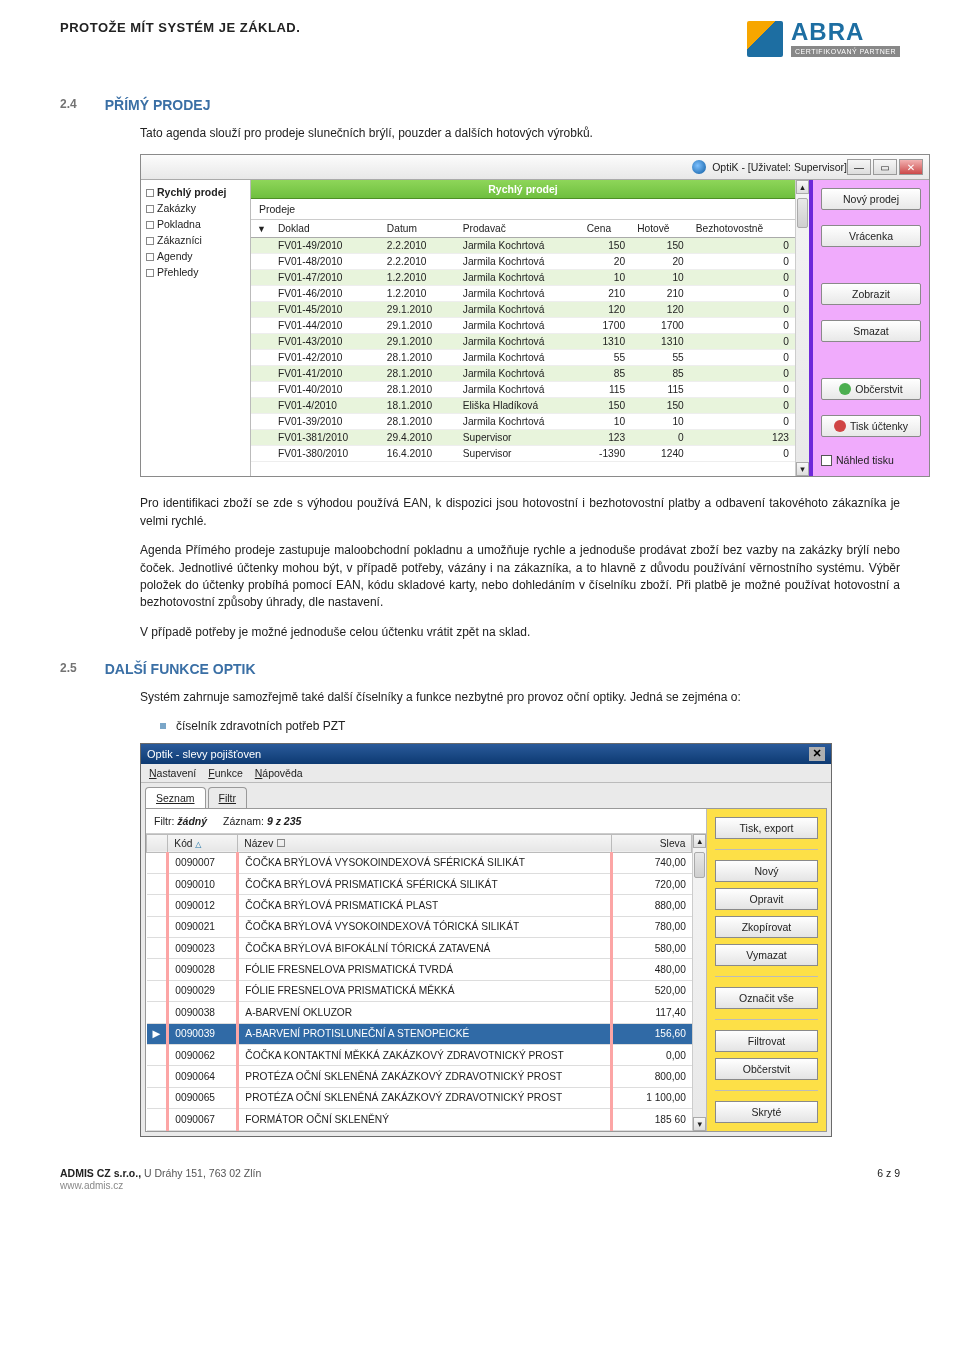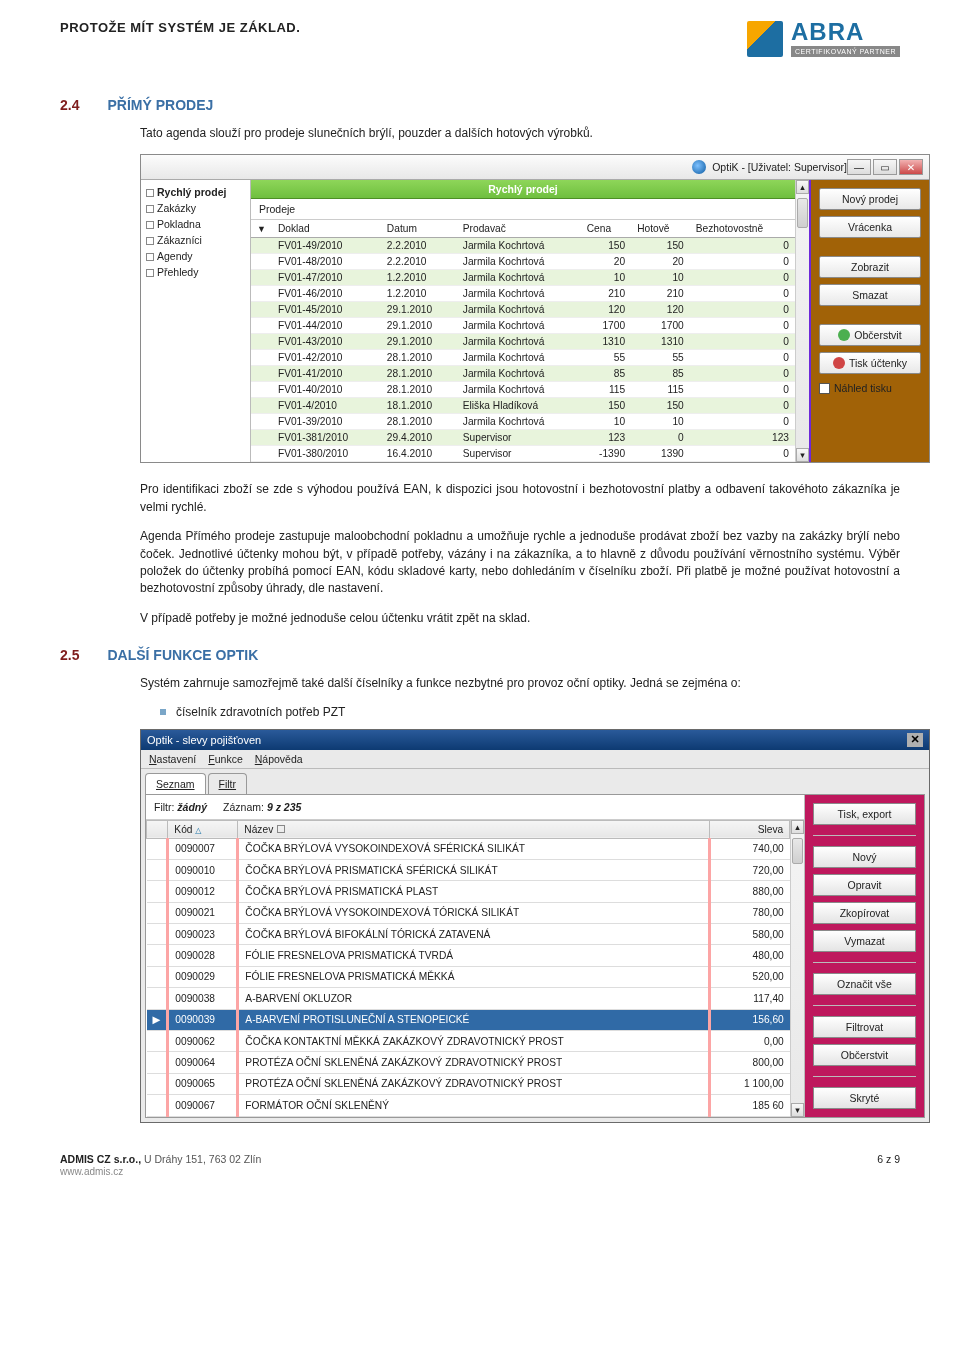--- a/index.html
+++ b/index.html
@@ -8,21 +8,21 @@
   .page { padding: 20px 60px 20px 60px; position: relative; }
   .page-header { display: flex; justify-content: space-between; align-items: flex-start; margin-bottom: 40px; }
   .header-left { font-weight: bold; letter-spacing: 0.5px; font-size: 13px; }
   .header-right { display: flex; align-items: center; gap: 8px; }
   .logo-mark { width: 36px; height: 36px; background: linear-gradient(135deg, #f7a600 40%, #1d6ea2 40%); border-radius: 2px; }
   .logo-text { display: flex; flex-direction: column; }
   .logo-abra { font-size: 24px; font-weight: bold; color: #1d6ea2; letter-spacing: 1px; line-height: 1; }
   .logo-cert { font-size: 7px; background: #888; color: #fff; padding: 2px 4px; margin-top: 2px; text-align: center; letter-spacing: 0.5px; }
   
   .section-head { display: flex; gap: 28px; margin: 20px 0 12px 0; }
-  .section-num { color: #7f1d1d; font-weight: bold; font-size: 14px; }
+  .section-num { color: #737373; font-weight: bold; font-size: 12px; }
   .section-title { color: #3a6fa5; font-weight: bold; font-size: 14px; }
   .body-text { margin-left: 80px; margin-bottom: 12px; line-height: 1.45; text-align: justify; font-size: 12px; }
   .bullet-row { margin-left: 100px; margin-bottom: 10px; display: flex; gap: 10px; }
   .bullet-dot { width: 6px; height: 6px; background: #7aa6c8; display: inline-block; margin-top: 4px; }
   
   
   .shot1 { margin: 0 0 18px 80px; border: 1px solid #8a8a8a; background: #f2f2f2; width: 790px; font-size: 10.5px; }
   .shot1 .titlebar { display: flex; align-items: center; justify-content: flex-end; padding: 4px 6px; background: linear-gradient(#fcfcfc,#e8e8e8); border-bottom: 1px solid #aaa; }
   .shot1 .title-left { display: flex; gap: 6px; align-items: center; }
   .shot1 .app-icon { width: 14px; height: 14px; border-radius: 50%; background: radial-gradient(circle at 40% 40%, #7ec1ff, #0b5aa0); }
@@ -36,54 +36,54 @@
   .shot1 .nav-item.bold { font-weight: bold; }
   .shot1 .main { flex: 1; display: flex; }
   .shot1 .center { flex:1; display:flex; flex-direction:column; background:#fff; }
   .shot1 .center-title { background: linear-gradient(#8ed659,#6fbf3f); color:#fff; text-align:center; font-weight:bold; padding:3px 0; border-bottom:1px solid #4d8f26; }
   .shot1 .tab { padding:4px 8px; background:#fff; border-bottom:1px solid #ccc; font-size:10.5px; }
   .shot1 .grid { width:100%; border-collapse: collapse; font-size:10.2px; }
   .shot1 .grid th { text-align:left; padding:3px 6px; border-bottom:1px solid #aaa; background:#fff; font-weight:normal; }
   .shot1 .grid td { padding:2px 6px; border-bottom:1px solid #eee; }
   .shot1 .grid td.num { text-align:right; }
   .shot1 .grid tr.alt { background:#e8f4dc; }
-  .shot1 .right { width: 120px; background:#a16207; border-left:2px solid #6d28d9; padding:8px; display:flex; flex-direction:column; gap:6px; }
+  .shot1 .right { width: 120px; background:#f0abfc; border-left:4px solid #6d28d9; padding:8px; display:flex; flex-direction:column; gap:15px; }
   .shot1 .rbtn { background:linear-gradient(#fff,#e8e8e8); border:1px solid #8a8a8a; padding:4px; text-align:center; border-radius:2px; font-size:10.5px; }
   .shot1 .rbtn.icon { display:flex; align-items:center; justify-content:center; gap:4px; }
   .shot1 .ricon { width:12px; height:12px; border-radius:50%; }
   .shot1 .ricon.green { background:#4caf50; }
   .shot1 .ricon.red { background:#d04545; }
   .shot1 .chk { display:flex; align-items:center; gap:4px; font-size:10.5px; padding:2px 0; }
   .shot1 .chk-box { width:11px; height:11px; border:1px solid #555; background:#fff; }
   .shot1 .scrollbar { width:14px; background:linear-gradient(#f4f4f4,#e8e8e8); border-left:1px solid #ccc; position:relative; }
   .shot1 .scroll-up, .shot1 .scroll-down { height:14px; background:linear-gradient(#f8f8f8,#ddd); border:1px solid #aaa; display:flex; align-items:center; justify-content:center; font-size:9px; }
   .shot1 .scroll-thumb { position:absolute; left:1px; right:1px; top:18px; height:30px; background:linear-gradient(#e8e8e8,#cfcfcf); border:1px solid #aaa; border-radius:2px; }
   
   
-  .shot2 { margin: 0 0 0 80px; border: 1px solid #6a6a6a; background: #eaeaea; width: 790px; font-size: 10.5px; }
+  .shot2 { margin: 0 0 0 80px; border: 1px solid #6a6a6a; background: #eaeaea; width: 692px; font-size: 10.5px; }
   .shot2 .titlebar { display:flex; justify-content:space-between; padding:3px 6px; background:linear-gradient(#2a5a9a,#0d3a72); color:#fff; font-size:11px; }
   .shot2 .title-left { display:flex; gap:6px; align-items:center; }
   .shot2 .close { width:16px; height:14px; background:#b0b0b0; color:#000; display:flex; align-items:center; justify-content:center; font-weight:bold; }
   .shot2 .menubar { display:flex; gap:12px; padding:3px 8px; background:#eaeaea; border-bottom:1px solid #bbb; }
   .shot2 .menu-item { }
   .shot2 .menu-item u { text-decoration: underline; }
   .shot2 .tabs-row { display:flex; gap:2px; padding:4px 4px 0 4px; background:#eaeaea; }
   .shot2 .tab-btn { padding:4px 10px; background:#eaeaea; border:1px solid #999; border-bottom:none; border-radius:4px 4px 0 0; }
   .shot2 .tab-btn.active { background:#fff; }
   .shot2 .content { display:flex; background:#fff; border:1px solid #999; margin:0 4px 4px 4px; }
   .shot2 .center { flex:1; display:flex; flex-direction:column; }
   .shot2 .filter-row { padding:6px 8px; border-bottom:1px solid #ccc; display:flex; gap:16px; }
   .shot2 .filter-label .b { font-weight:bold;font-style:italic; }
   .shot2 .grid2 { width:100%; border-collapse:collapse; font-size:10.2px; }
   .shot2 .grid2 th { text-align:left; padding:3px 6px; background:linear-gradient(#f6f6f6,#e6e6e6); border:1px solid #bbb; font-weight:normal; }
   .shot2 .grid2 td { padding:2px 6px; border-bottom:1px solid #ddd; border-left:3px solid #fca5a5; }
   .shot2 .grid2 td.num { text-align:right; }
   .shot2 .grid2 tr.sel td { background:#306aa6; color:#fff; }
   .shot2 .grid2 td.arrow { width:12px; text-align:center; border-left:none; }
-  .shot2 .right { width: 120px; background:#be185d; border-left:1px solid #bbb; padding:8px; display:flex; flex-direction:column; gap:6px; }
+  .shot2 .right { width: 120px; background:#fde047; border-left:1px solid #bbb; padding:8px; display:flex; flex-direction:column; gap:6px; }
   .shot2 .rbtn { background:linear-gradient(#fff,#e4e4e4); border:1px solid #8a8a8a; padding:4px; text-align:center; font-size:10.5px; }
   .shot2 .sep { border-top:1px solid #bbb; margin:4px 0; }
   .shot2 .scrollbar { width:14px; background:linear-gradient(#f4f4f4,#e8e8e8); border-left:1px solid #ccc; position:relative; }
   .shot2 .scroll-up, .shot2 .scroll-down { height:14px; background:linear-gradient(#f8f8f8,#ddd); border:1px solid #aaa; display:flex; align-items:center; justify-content:center; font-size:9px; }
   .shot2 .scroll-thumb { position:absolute; left:1px; right:1px; top:18px; height:26px; background:linear-gradient(#e8e8e8,#cfcfcf); border:1px solid #aaa; border-radius:2px; }
   .shot2 .sort-ind { font-size:8px; color:#27a; }
   .shot2 .small-sq { display:inline-block; width:8px; height:8px; border:1px solid #888; margin-left:4px; }
   
   .page-footer { display:flex; justify-content:space-between; margin-top:30px; font-size:10.5px; }
   .footer-left .company { font-weight:bold; }
@@ -266,21 +266,21 @@
                   <td class="num">123</td>
                   <td class="num">0</td>
                   <td class="num">123</td>
                 </tr>
                 <tr>
                   <td class="arrow"></td>
                   <td>FV01-380/2010</td>
                   <td>16.4.2010</td>
                   <td>Supervisor</td>
                   <td class="num">-1390</td>
-                  <td class="num">1390</td>
+                  <td class="num">1240</td>
                   <td class="num">0</td>
                 </tr>
               </tbody>
           </table>
         </div>
         <div class="scrollbar">
           <div class="scroll-up">▴</div>
           <div class="scroll-thumb"></div>
           <div class="scroll-down" style="position:absolute;bottom:0;left:0;right:0;">▾</div>
         </div>

